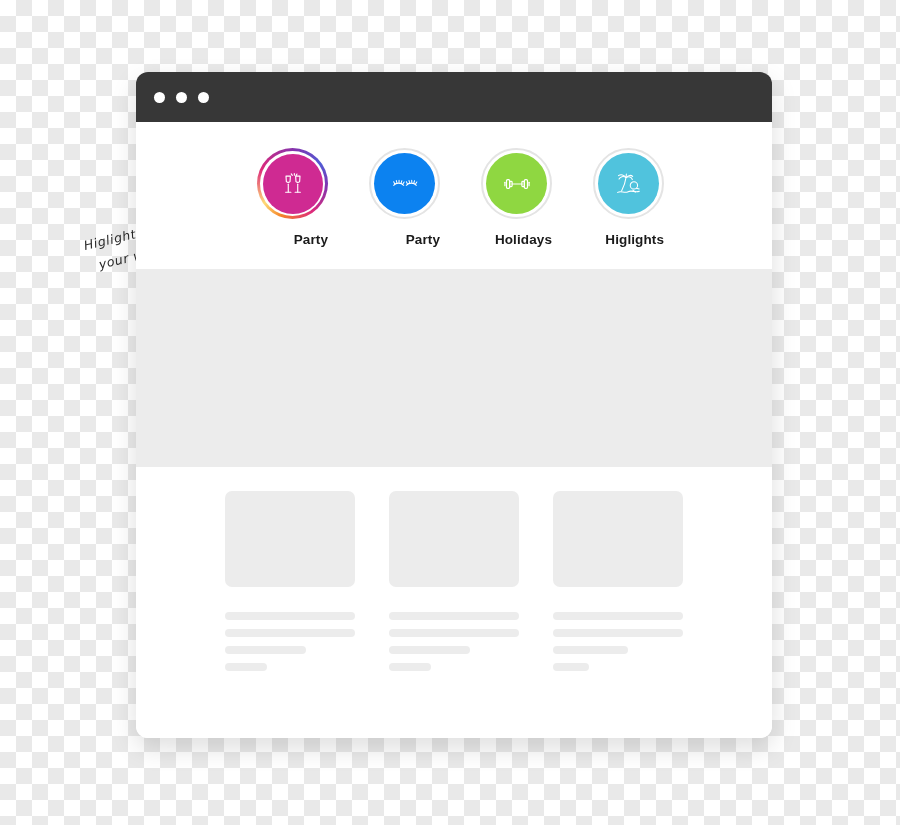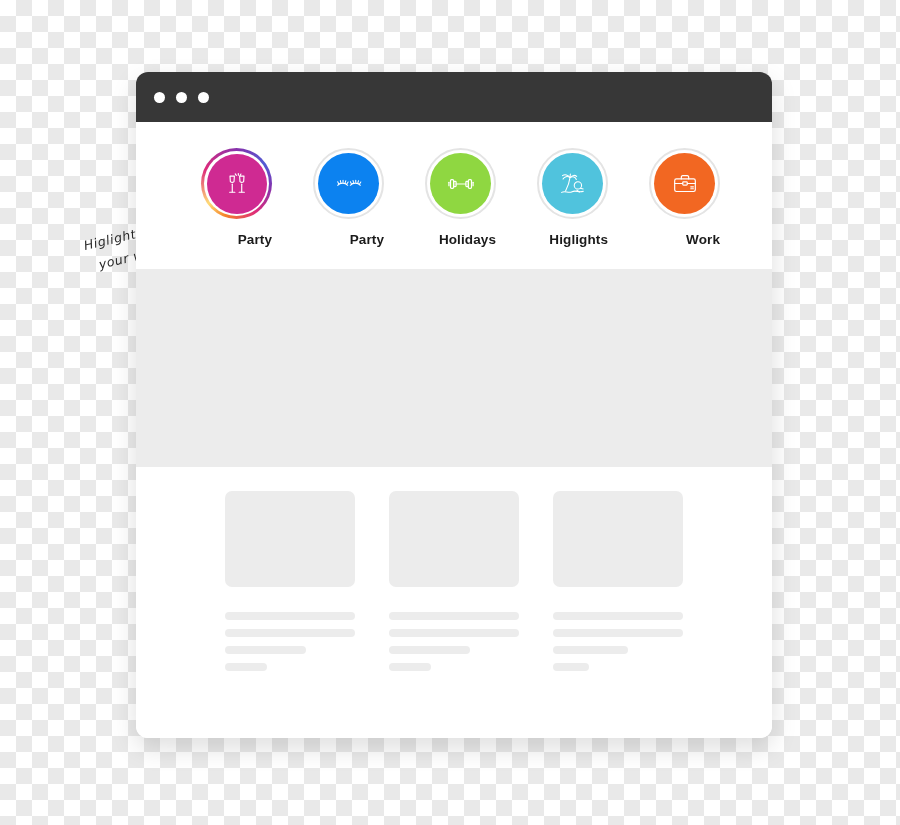--- a/index.html
+++ b/index.html
@@ -298,36 +298,20 @@
                 <circle cx="21.6" cy="17.6" r="4.2"></circle>
                 <path d="M3 25.6 C 7 23.4, 11 27, 15 24.8 C 19 22.6, 23 26.2, 27.8 24.2"></path>
                 <path d="M20.4 23 L23.4 25.2 M24.4 20.8 L27.6 21.6"></path>
               </g>
             </svg>
           </div>
         </div>
         <div class="highlight-label">Higlights</div>
       </div>
 
-      <div class="highlight-item">
-        <div class="ring">
-          <div class="circle" style="background:#f26722">
-            <svg viewBox="0 0 32 32">
-              <g stroke="#ffffff" stroke-width="1.35" fill="none" stroke-linecap="round" stroke-linejoin="round">
-                <rect x="4.2" y="10.2" width="23.6" height="14.4" rx="2"></rect>
-                <path d="M11.8 10.2 L11.8 7.8 A1.6 1.6 0 0 1 13.4 6.4 L18.6 6.4 A1.6 1.6 0 0 1 20.2 7.8 L20.2 10.2"></path>
-                <path d="M4.2 15.4 L13.4 15.4 M18.6 15.4 L27.8 15.4"></path>
-                <rect x="13.4" y="13.6" width="5.2" height="3.6" rx="0.9"></rect>
-                <path d="M22.6 19.2 L25.6 19.2 M22.6 21.4 L25.6 21.4"></path>
-              </g>
-            </svg>
-          </div>
-        </div>
-        <div class="highlight-label">Work</div>
-      </div>
 
     </div>
   </div>
 
   <div class="grey-band"></div>
 
   <div class="feed">
 
     <div class="card">
       <div class="card-thumb"></div>

